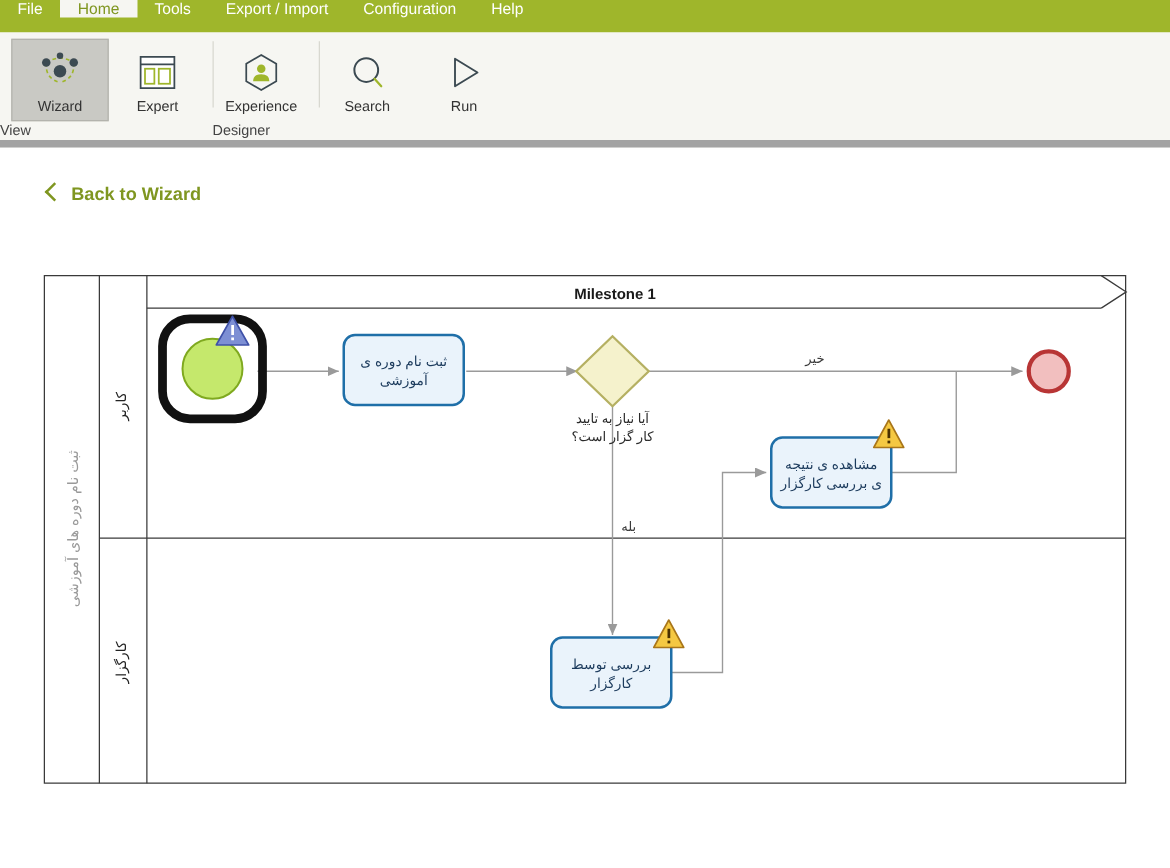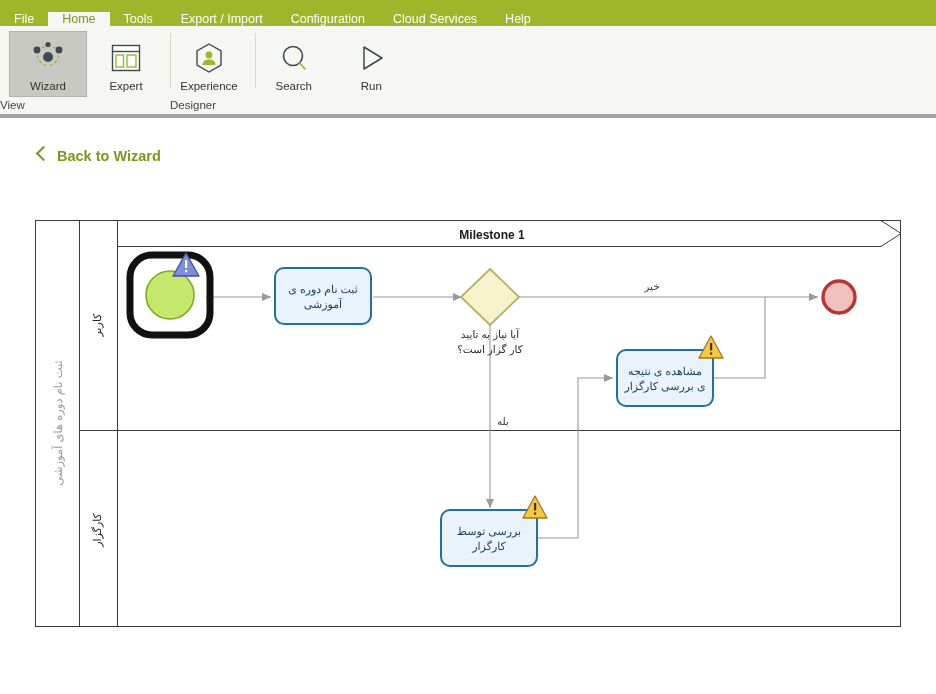--- a/index.html
+++ b/index.html
@@ -16,21 +16,21 @@
     background: #ffffff;
   }
 
   
   .menubar {
     position: absolute;
     left: 0; top: 0;
     width: 936px; height: 26px;
     background: #9fb62b;
     display: flex;
-    align-items: flex-end;
+    align-items: flex-start;
     font-size: 12.5px;
   }
   .menu-tab {
     display: flex;
     align-items: center;
     padding: 0 14px;
     color: #ffffff;
     cursor: pointer;
     white-space: nowrap;
   }
@@ -39,21 +39,21 @@
     color: #7f9620;
     font-weight: normal;
   }
 
   
   .ribbon {
     position: absolute;
     left: 0; top: 26px;
     width: 936px; height: 92px;
     background: #f6f6f2;
-    border-bottom: 4px solid #a3a3a3;
+    border-bottom: 6px solid #a3a3a3;
     box-sizing: border-box;
   }
   .ribbon-groups {
     display: flex;
     align-items: stretch;
     height: 100%;
   }
   .rgroup {
     display: flex;
     flex-direction: column;
@@ -178,23 +178,20 @@
       <span>Home</span>
     </div>
     <div class="menu-tab">
       <span>Tools</span>
     </div>
     <div class="menu-tab">
       <span>Export / Import</span>
     </div>
     <div class="menu-tab">
       <span>Configuration</span>
-    </div>
-    <div class="menu-tab">
-      <span>Cloud Services</span>
     </div>
     <div class="menu-tab">
       <span>Help</span>
     </div>
   </div>
 
   <div class="ribbon">
     <div class="ribbon-groups">
 
       <div class="rgroup" style="width:170px">

